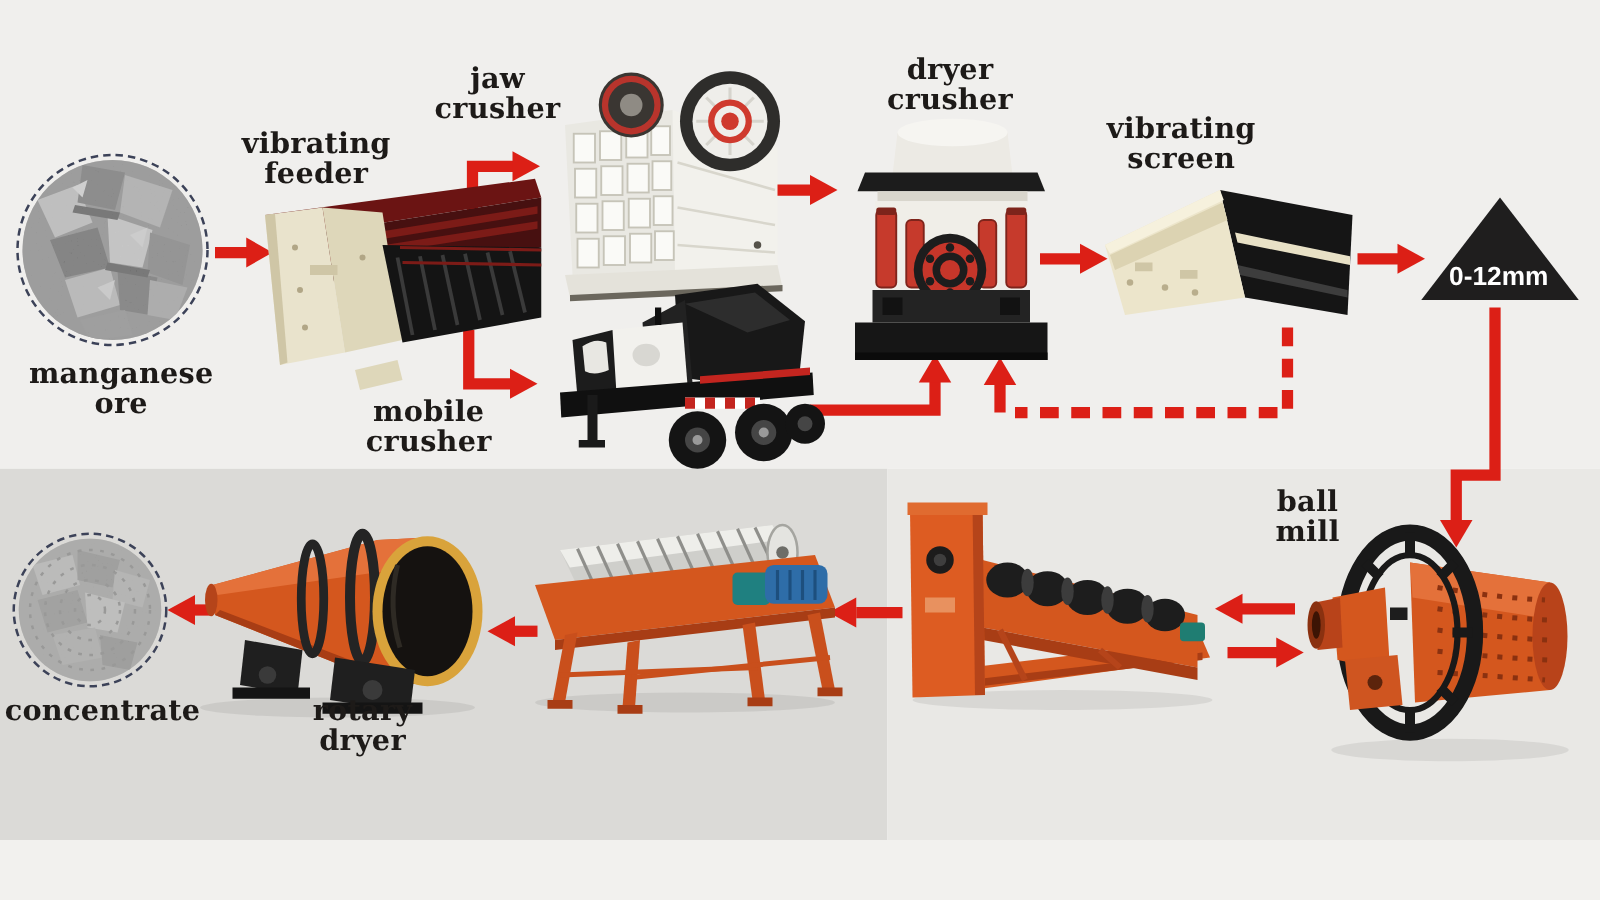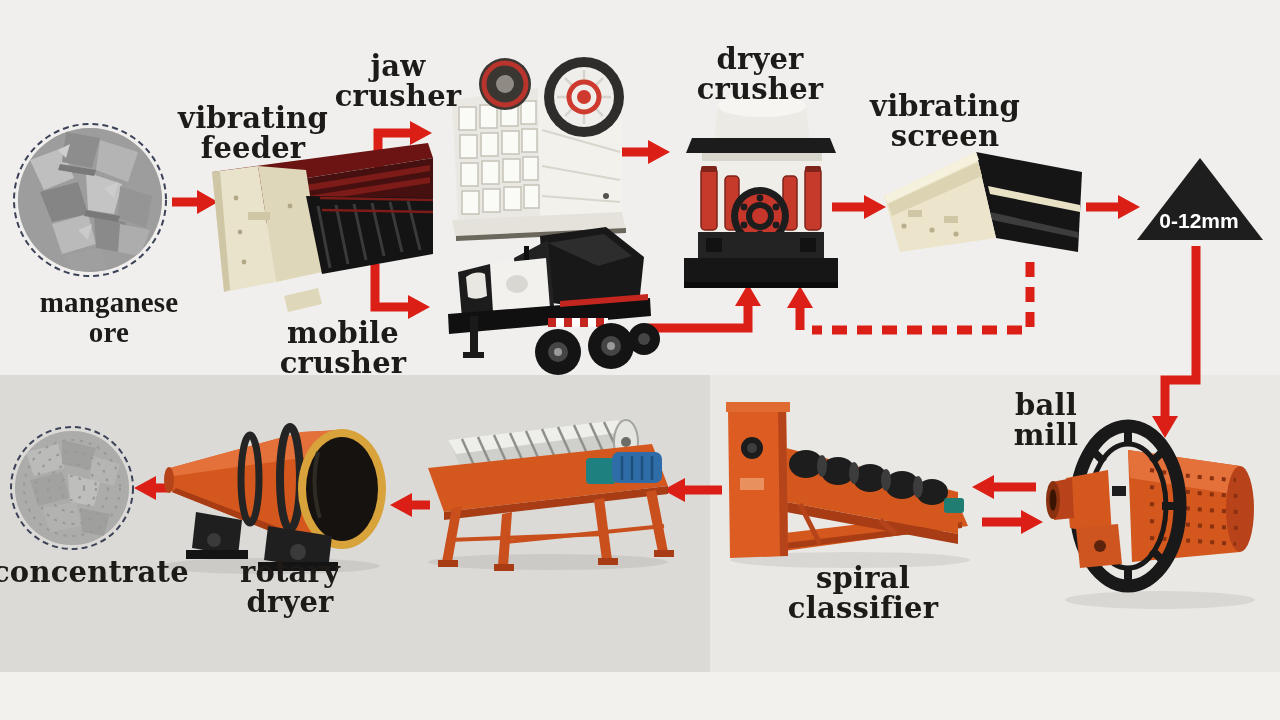--- a/index.html
+++ b/index.html
@@ -8,24 +8,24 @@
     font-family:"DejaVu Serif",serif;
   }
   .band{position:absolute;}
   #band-top{left:0;top:0;width:1280px;height:375px;background:var(--bg-top);}
   #band-bl{left:0;top:375px;width:710px;height:297px;background:var(--bg-bottom-left);}
   #band-br{left:710px;top:375px;width:570px;height:297px;background:var(--bg-bottom-right);}
   #band-strip{left:0;top:672px;width:1280px;height:48px;background:var(--bg-strip);}
   #overlay{position:absolute;left:0;top:0;width:1280px;height:720px;}
   .node-label{
     position:absolute;
-    font-weight:700;font-size:29px;line-height:1.05;
+    font-weight:700;font-size:23px;line-height:1.05;
     color:var(--label-text);text-align:center;white-space:pre-line;letter-spacing:.2px;
   }
-  #lbl-ore{left:19px;top:287px;width:180px;font-family:Liberation Serif, serif;}
+  #lbl-ore{left:7px;top:287px;width:180px;}
   #lbl-feeder{left:163px;top:103px;width:180px;}
   #lbl-jaw{left:308px;top:51px;width:180px;}
   #lbl-mobile{left:253px;top:318px;width:180px;}
   #lbl-cone{left:670px;top:44px;width:180px;}
   #lbl-screen{left:855px;top:91px;width:180px;}
   #lbl-ballmill{left:966px;top:390px;width:160px;}
   #lbl-classifier{left:763px;top:563px;width:200px;}
   #lbl-separator{left:452px;top:569px;width:200px;}
   #lbl-dryer{left:200px;top:557px;width:180px;}
   #lbl-concentrate{left:-8px;top:557px;width:180px;}
@@ -457,18 +457,16 @@
   <div id="lbl-jaw" class="node-label">jaw
 crusher</div>
   <div id="lbl-mobile" class="node-label">mobile
 crusher</div>
   <div id="lbl-cone" class="node-label">dryer
 crusher</div>
   <div id="lbl-screen" class="node-label">vibrating
 screen</div>
   <div id="lbl-ballmill" class="node-label">ball
 mill</div>
-  <div id="lbl-classifier" class="node-label">spiral
-classifier</div>
   <div id="lbl-dryer" class="node-label">rotary
 dryer</div>
   <div id="lbl-concentrate" class="node-label">concentrate</div>
 </div>
 
 </body></html>

